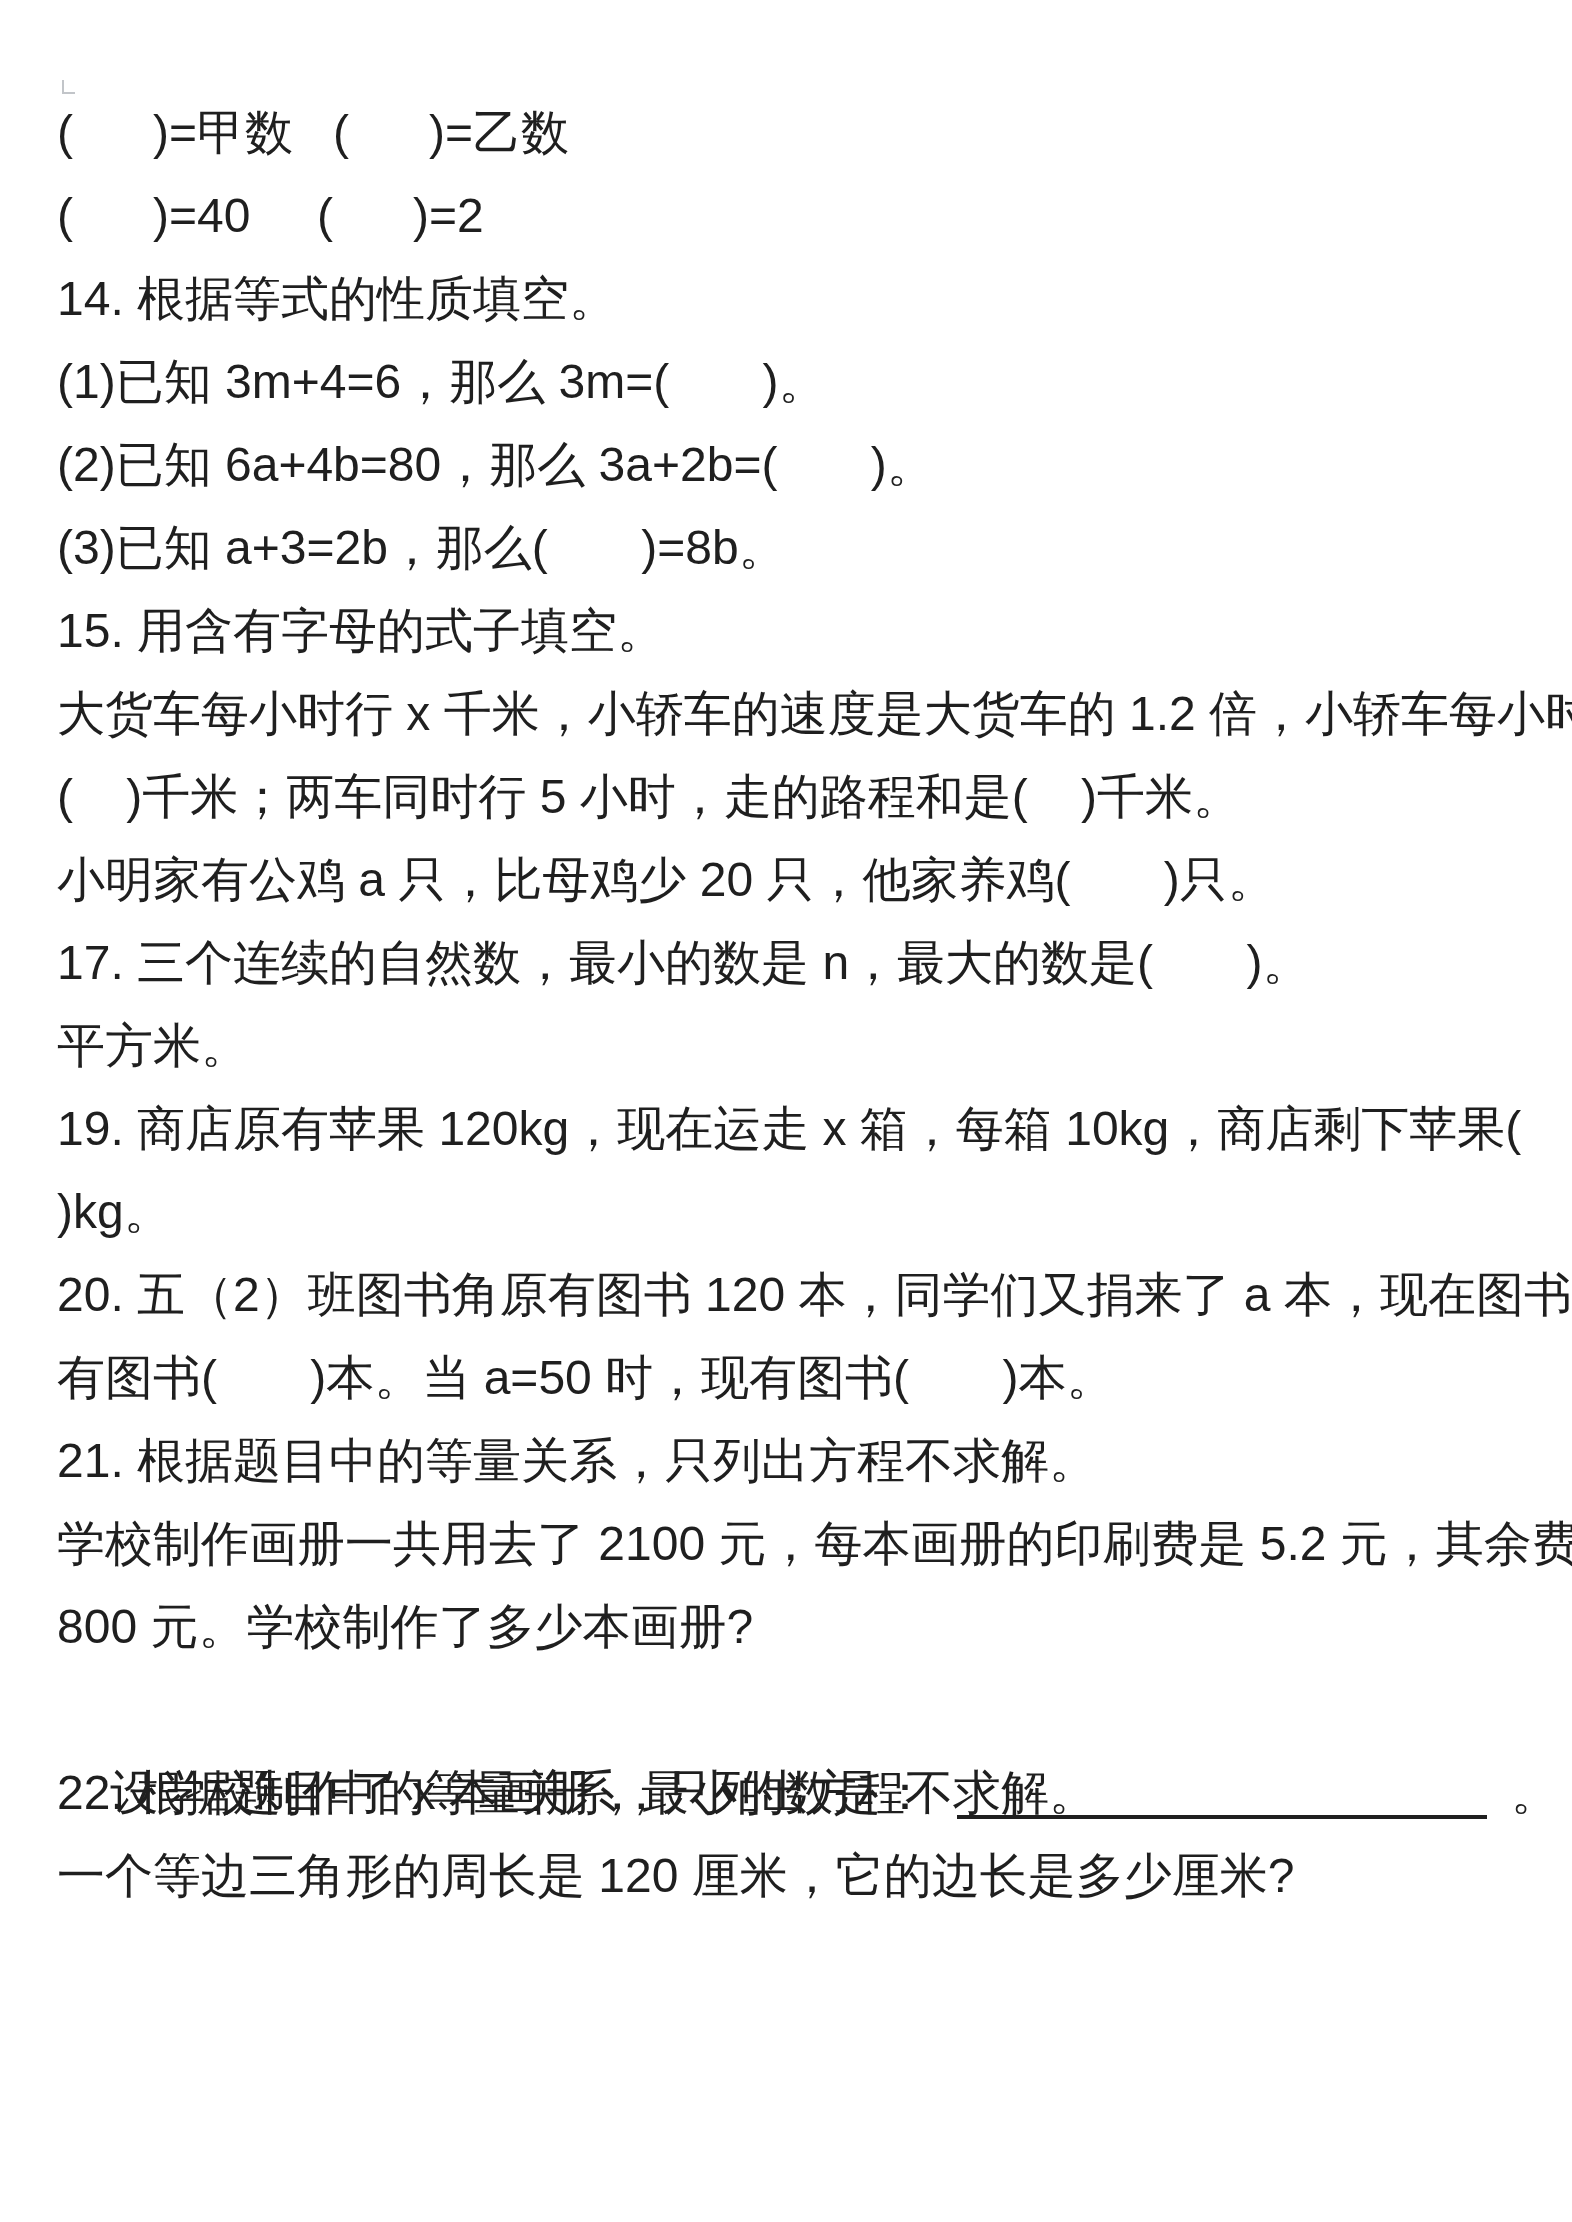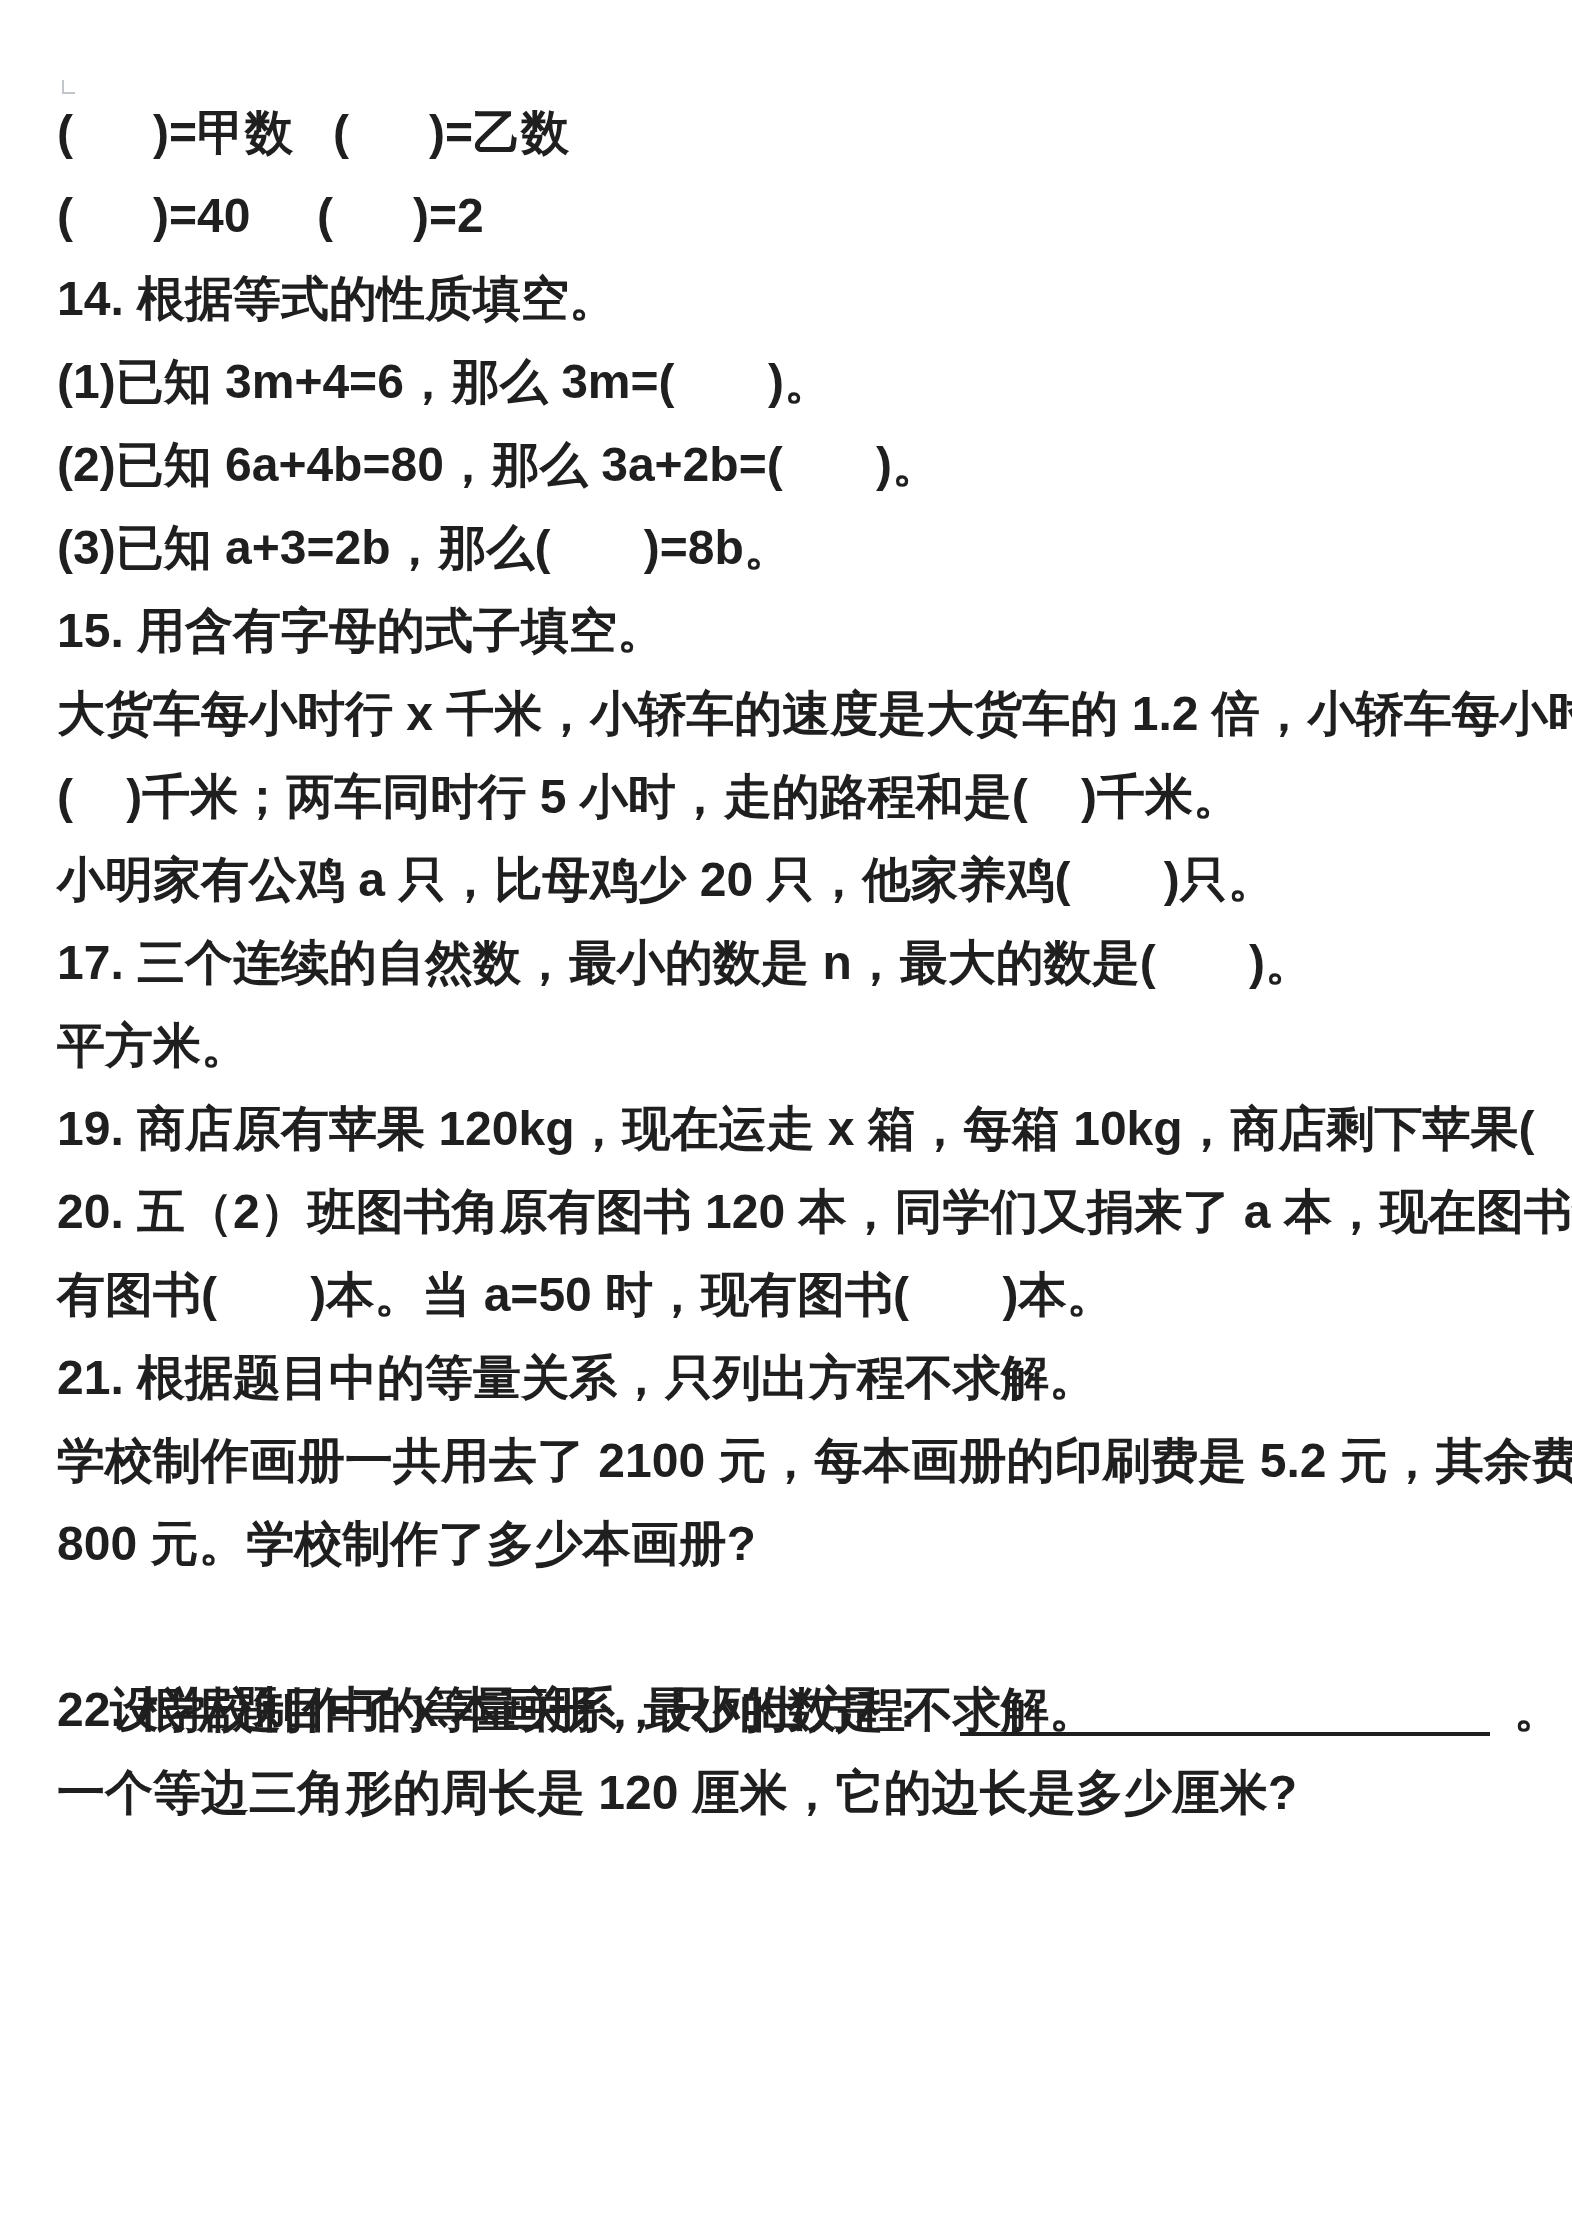--- a/index.html
+++ b/index.html
@@ -16,21 +16,20 @@
     position: relative;
     width: 1572px;
     height: 1720px;
     box-sizing: border-box;
     padding: 91px 0 0 57px;
     font-family: "Liberation Sans", "DejaVu Sans", sans-serif;
     font-size: 48px;
     line-height: 83px;
     color: #1f1f1f;
     background: #ffffff;
-    font-weight: bold;
   }
   .line {
     white-space: pre;
     height: 83px;
   }
   .corner-mark {
     position: absolute;
     left: 62px;
     top: 80px;
     width: 11px;
@@ -60,20 +59,21 @@
   <div class="line">(1)已知 3m+4=6，那么 3m=(       )。</div>
   <div class="line">(2)已知 6a+4b=80，那么 3a+2b=(       )。</div>
   <div class="line">(3)已知 a+3=2b，那么(       )=8b。</div>
   <div class="line">15. 用含有字母的式子填空。</div>
   <div class="line">大货车每小时行 x 千米，小轿车的速度是大货车的 1.2 倍，小轿车每小时行</div>
   <div class="line">(    )千米；两车同时行 5 小时，走的路程和是(    )千米。</div>
   <div class="line">小明家有公鸡 a 只，比母鸡少 20 只，他家养鸡(       )只。</div>
   <div class="line">17. 三个连续的自然数，最小的数是 n，最大的数是(       )。</div>
   <div class="line">平方米。</div>
   <div class="line">19. 商店原有苹果 120kg，现在运走 x 箱，每箱 10kg，商店剩下苹果(</div>
+  <div class="line">)kg。</div>
   <div class="line">20. 五（2）班图书角原有图书 120 本，同学们又捐来了 a 本，现在图书角</div>
   <div class="line">有图书(       )本。当 a=50 时，现有图书(       )本。</div>
   <div class="line">21. 根据题目中的等量关系，只列出方程不求解。</div>
   <div class="line">学校制作画册一共用去了 2100 元，每本画册的印刷费是 5.2 元，其余费用是</div>
   <div class="line">800 元。学校制作了多少本画册?</div>
 
   <div class="line">
     <span>设学校制作了 x 本画册，最小的数是：</span><span class="blank-underline"></span><span>。</span>
   </div>
 

